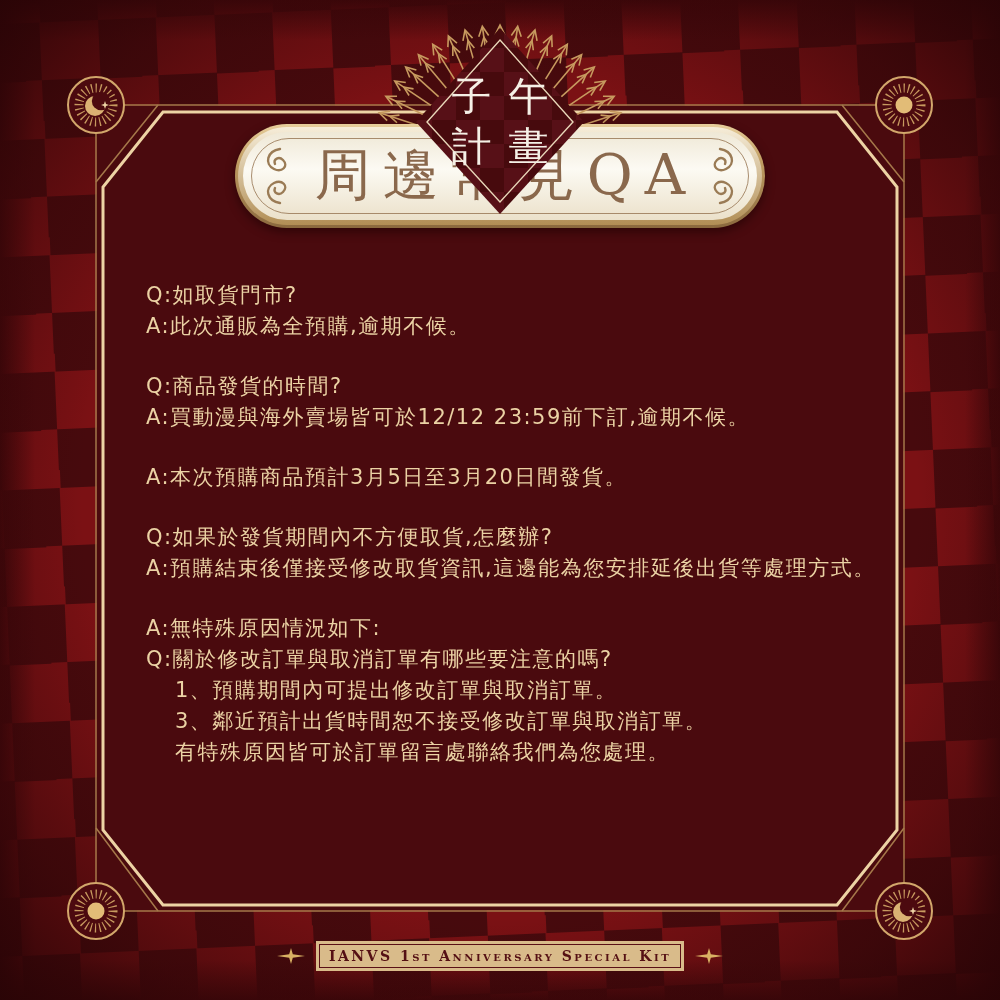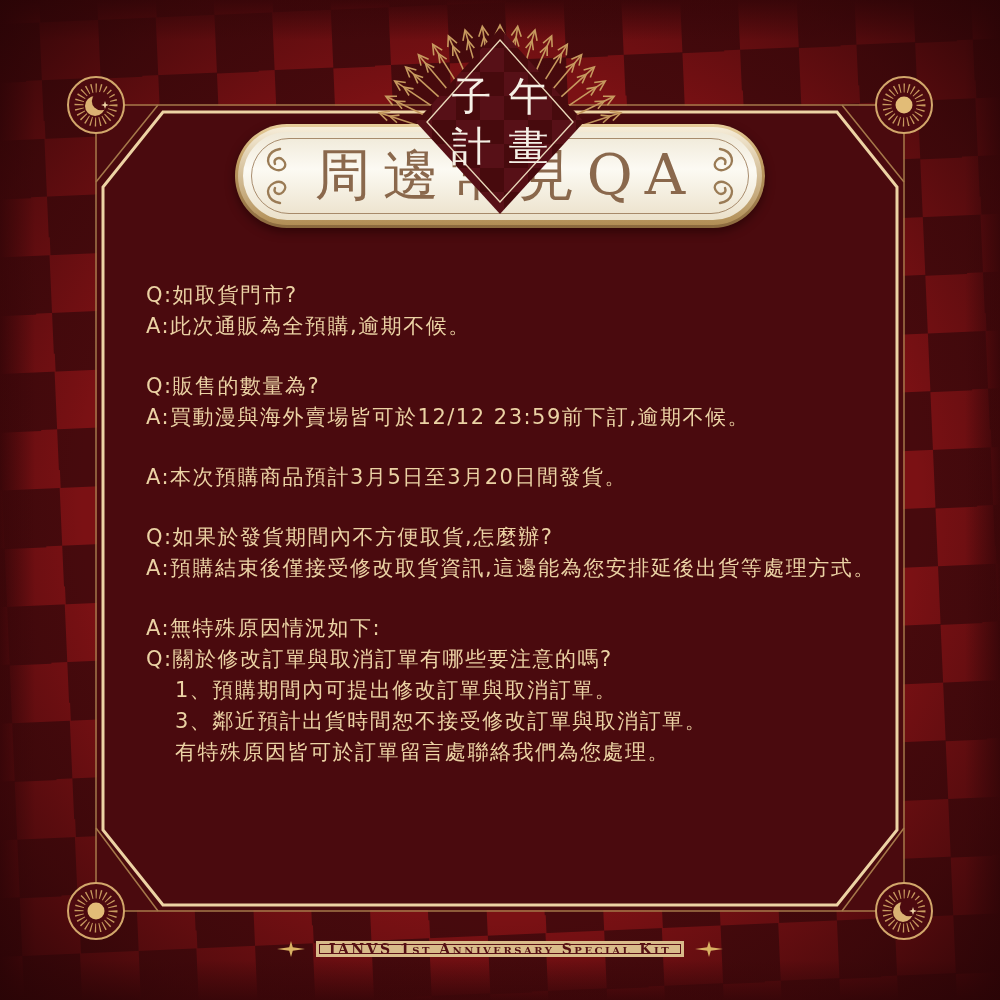--- a/index.html
+++ b/index.html
@@ -59,21 +59,21 @@
   .qa-list{
     position:absolute;left:146px;top:280px;width:736px;z-index:4;
     color:#EBD2A4;font-size:21px;line-height:31px;letter-spacing:1.5px;
   }
   .qa-block{margin:0 0 29px 0;}
   .qa-block p{margin:0;}
   .qa-notes{padding-left:29px;}
   
   .footer{position:absolute;left:0;right:0;top:941px;display:flex;align-items:center;justify-content:center;gap:11px;z-index:4;}
   .footer-strip{
-    background:#D9BB8A;padding:0 13px;
+    background:#D9BB8A;padding:7px 13px;
     outline:1px solid #5A1016;outline-offset:-4px;
     font-family:"DejaVu Serif","Liberation Serif",serif;
     font-variant:small-caps;font-size:14px;letter-spacing:2.5px;color:#551014;font-weight:600;
     white-space:nowrap;
   }
   .sparkle{width:28px;height:16px;flex:0 0 auto;}
 </style>
 </head>
 <body>
 
@@ -189,21 +189,21 @@
     <div class="row row-1">子午</div>
     <div class="row row-2">計畫</div>
   </div>
 
   <div class="qa-list">
     <div class="qa-block">
       <p>Q:如取貨門市?</p>
       <p>A:此次通販為全預購,逾期不候。</p>
     </div>
     <div class="qa-block">
-      <p>Q:販售的數量為?</p>
+      <p>Q:商品發貨的時間?</p>
       <p>A:買動漫與海外賣場皆可於12/12 23:59前下訂,逾期不候。</p>
     </div>
     <div class="qa-block">
       <p>A:本次預購商品預計3月5日至3月20日間發貨。</p>
     </div>
     <div class="qa-block">
       <p>Q:如果於發貨期間內不方便取貨,怎麼辦?</p>
       <p>A:預購結束後僅接受修改取貨資訊,這邊能為您安排延後出貨等處理方式。</p>
     </div>
     <div class="qa-block">

